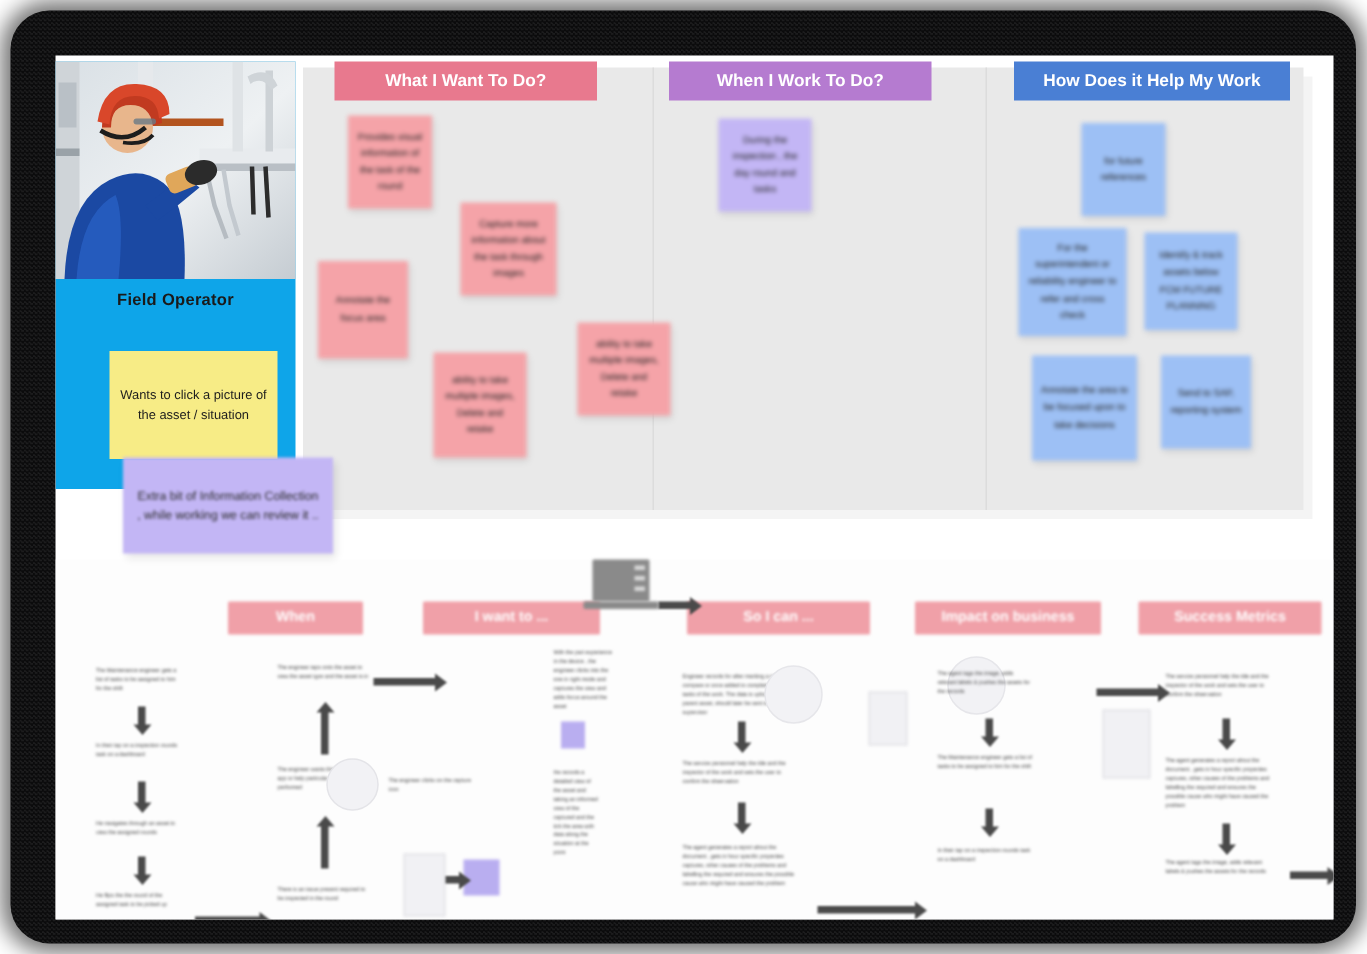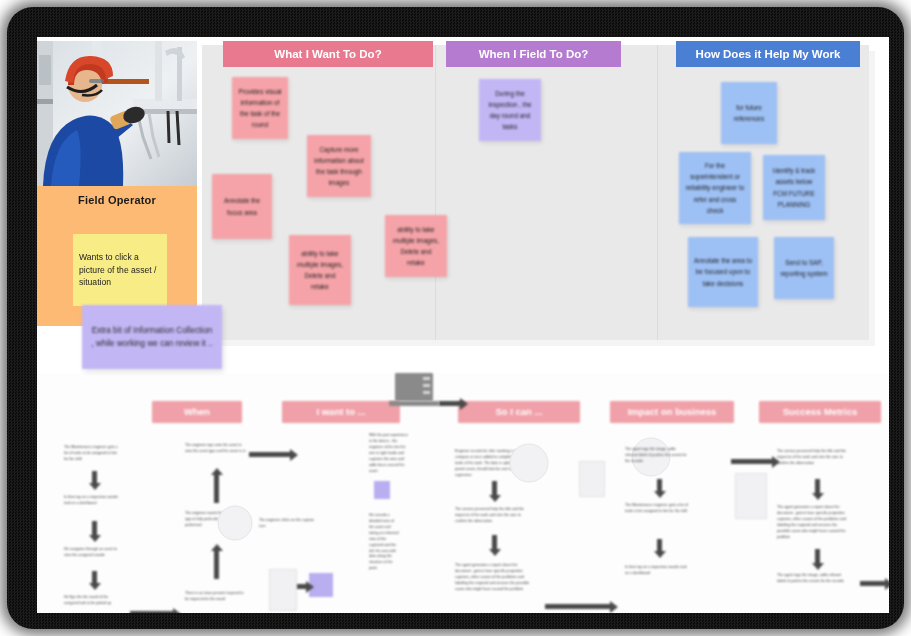--- a/index.html
+++ b/index.html
@@ -29,34 +29,34 @@
     background:#e9e9e9;
   }
   .board-shadow{
     position:absolute;left:171px;top:14px;width:667px;height:295px;
     background:rgba(0,0,0,.045);
   }
   .col-div{position:absolute;top:8px;width:1px;height:295px;background:#dcdcdc;}
 
   
   .persona{
-    position:absolute;left:0px;top:4px;width:160px;height:285px;background:#fdba74;z-index:5;
+    position:absolute;left:0px;top:4px;width:160px;height:285px;background:#0ea5e9;z-index:5;
   }
   .persona-photo{
     position:absolute;left:0;top:0;width:160px;height:145px;overflow:hidden;
     background:linear-gradient(160deg,#cfd7dc 0%,#e3e7ea 45%,#c8ced3 100%);
   }
   .persona-label{
     position:absolute;left:0;top:153px;width:160px;text-align:center;
     font-size:11px;font-weight:bold;color:#1a1a1a;letter-spacing:.2px;
   }
   .note-yellow{
-    position:absolute;left:36px;top:193px;width:94px;height:72px;
+    position:absolute;left:36px;top:193px;width:112px;height:72px;
     background:#f7ec86;
-    display:flex;align-items:center;justify-content:center;
+    display:flex;align-items:center;justify-content:center;text-align:center;
     font-size:8.6px;line-height:1.5;color:#1d1d1d;padding:3px 6px;box-sizing:border-box;
   }
   .note-purple-lg{
     position:absolute;left:45px;top:268px;width:140px;height:64px;
     background:#c3b6f5;
     display:flex;align-items:center;justify-content:center;text-align:center;
     font-size:8.2px;line-height:1.6;color:#2a2a2a;padding:3px 8px;box-sizing:border-box;
     filter:blur(1.15px);z-index:6;
     box-shadow:2px 3px 5px rgba(0,0,0,.10);
   }
@@ -180,22 +180,22 @@
           <path d="M30 46 q16 10 30 -2" stroke="#1d1d1d" stroke-width="3" fill="none"></path>
           <path d="M45 54 q14 2 20 -5" stroke="#1d1d1d" stroke-width="2.5" fill="none"></path>
           <rect x="52" y="38" width="15" height="4" rx="2" fill="#6a7a86" opacity=".8"></rect>
         </svg>
       </div>
       <div class="persona-label">Field Operator</div>
       <div class="note-yellow">Wants to click a picture of the asset / situation</div>
     </div>
     <div class="note-purple-lg">Extra bit of Information Collection , while working we can review it ..</div>
 
-    <div class="hdr pinkhdr" style="left:186px;top:4px;width:210px;">What I Want To Do?</div>
-    <div class="hdr purplehdr" style="left:409px;top:4px;width:175px;">When I Field To Do?</div>
+    <div class="hdr pinkhdr" style="left:186px;top:4px;width:175px;">What I Want To Do?</div>
+    <div class="hdr purplehdr" style="left:409px;top:4px;width:175px;">When I Work To Do?</div>
     <div class="hdr bluehdr" style="left:639px;top:4px;width:184px;">How Does it Help My Work</div>
 
     <div class="note pink" style="left:195px;top:40px;width:56px;height:62px;">Provides visual information of the task of the round</div>
     <div class="note pink" style="left:270px;top:98px;width:64px;height:62px;">Capture more information about the task through images</div>
     <div class="note pink" style="left:175px;top:137px;width:60px;height:65px;">Annotate the focus area</div>
     <div class="note pink" style="left:252px;top:198px;width:62px;height:70px;">ability to take multiple images, Delete and retake</div>
     <div class="note pink" style="left:348px;top:178px;width:62px;height:62px;">ability to take multiple images, Delete and retake</div>
 
     <div class="note purple" style="left:442px;top:42px;width:62px;height:62px;">During the inspection , the day round and tasks</div>
 

